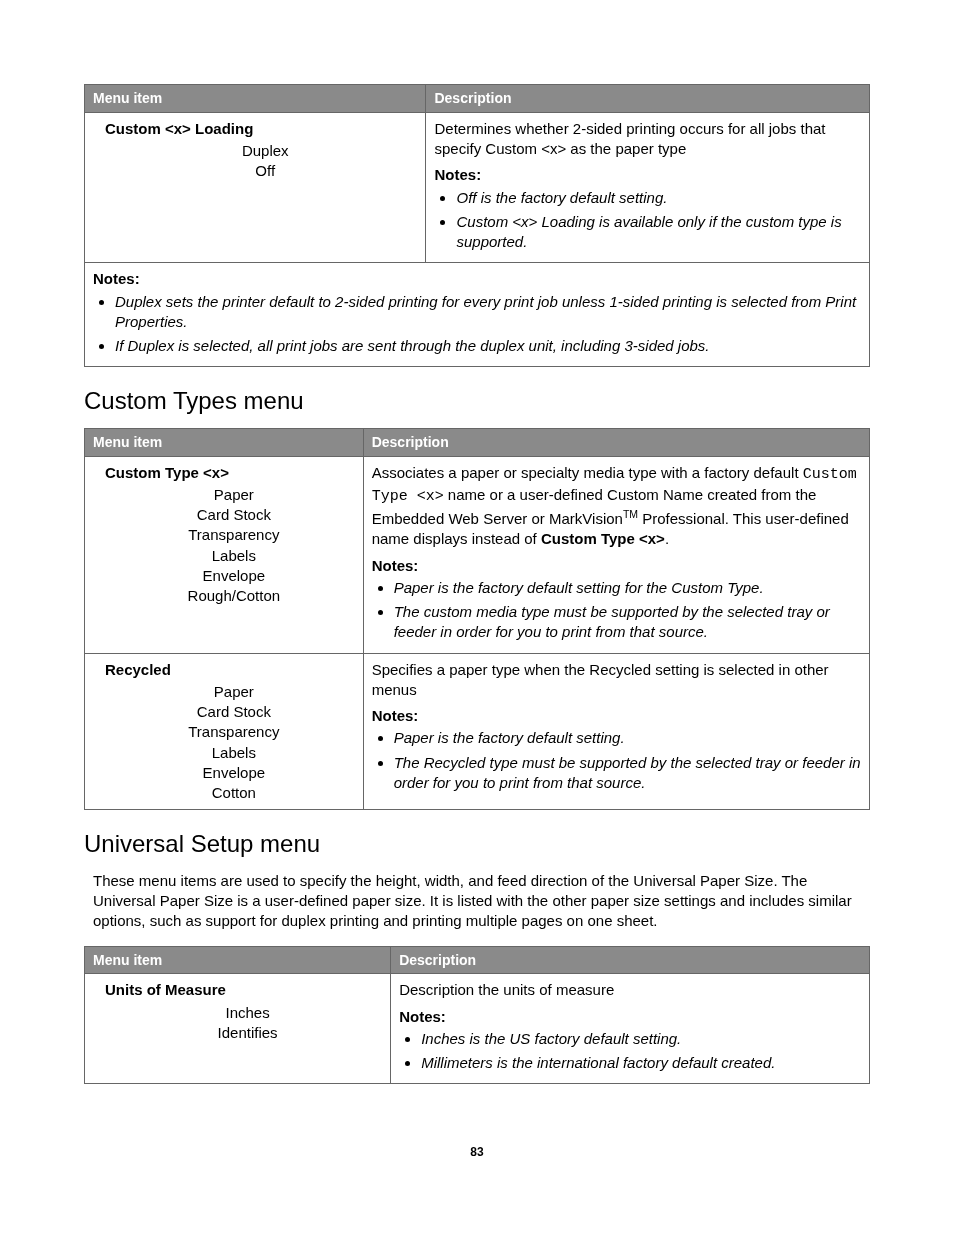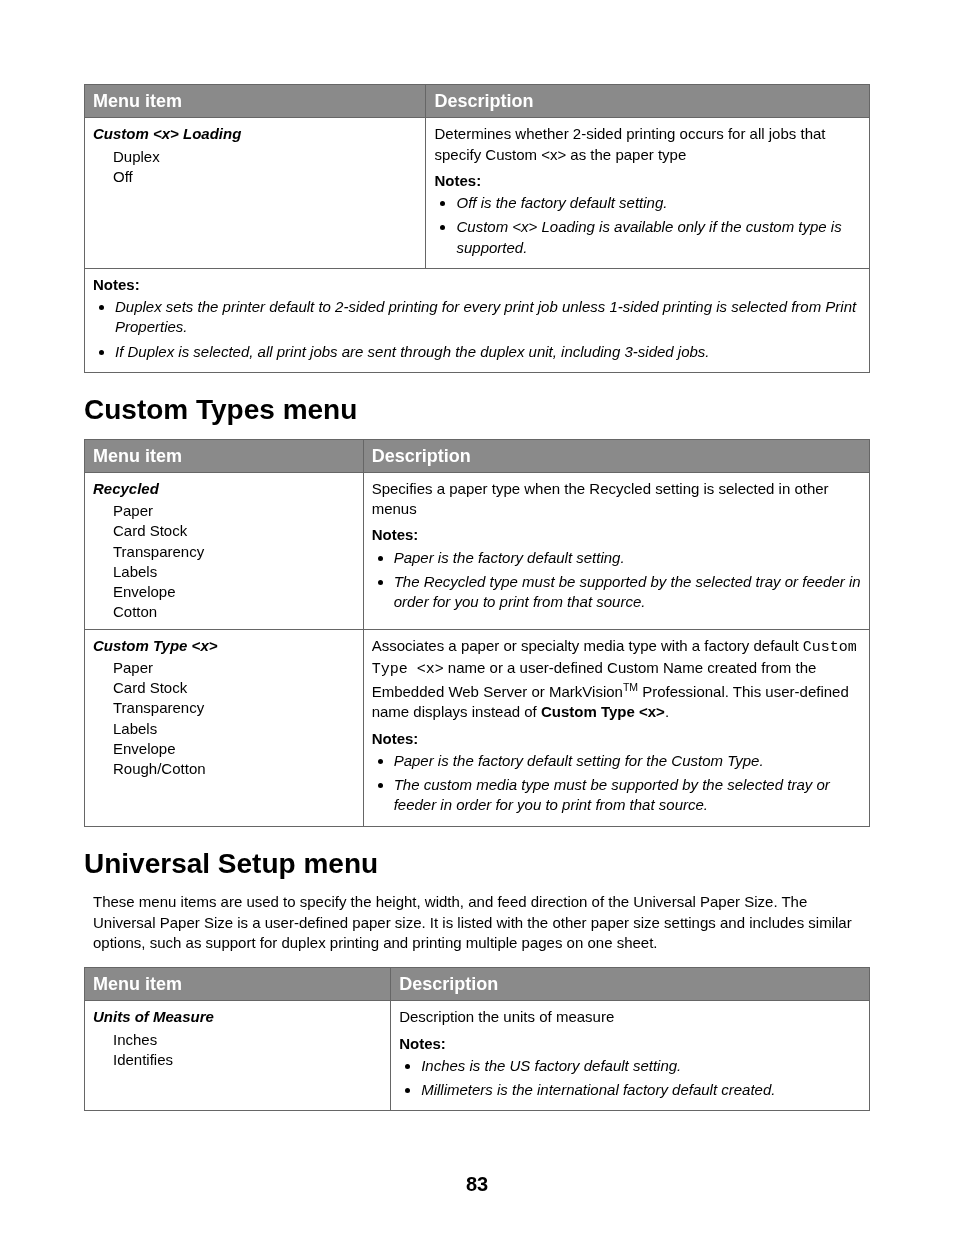--- a/index.html
+++ b/index.html
@@ -17,71 +17,71 @@
     width: 100%;
     margin-bottom: 18px;
   }
   th {
     background: #8a8a8a;
     color: #fff;
     text-align: left;
     font-weight: bold;
     padding: 4px 8px;
     border: 1px solid #666;
-    font-size: 18px;
+    font-size: 14px;
   }
   td {
     border: 1px solid #666;
     padding: 6px 8px;
     vertical-align: top;
     font-size: 15px;
   }
   .menu-item-cell .title {
     font-weight: bold;
-    margin: 0 0 2px 0;
-    font-style: italic;
+    margin: 0 0 2px 12px;
   }
   .menu-item-cell .options {
     margin: 0 0 0 20px;
   }
   .menu-item-cell .option {
     display: block;
+    text-align: center;
   }
   .notes-label {
     font-weight: bold;
     margin: 6px 0 2px 0;
   }
   ul.notes-list {
     margin: 2px 0 2px 22px;
     padding: 0;
   }
   ul.notes-list li {
     margin-bottom: 4px;
     font-style: italic;
   }
   h2 {
     font-family: "Trebuchet MS", "Segoe UI", Arial, sans-serif;
-    font-size: 28px;
-    font-weight: bold;
+    font-size: 24px;
+    font-weight: normal;
     margin: 18px 0 10px 0;
   }
   p.intro {
     margin: 6px 0 14px 9px;
   }
   .footer {
     text-align: center;
     margin-top: 60px;
     font-family: "Trebuchet MS", "Segoe UI", Arial, sans-serif;
   }
   .footer .section {
     font-size: 15px;
   }
   .footer .pagenum {
     font-weight: bold;
-    font-size: 20px;
+    font-size: 12px;
     margin-top: 2px;
   }
   sup { font-size: 0.7em; }
   .mono { font-family: "Courier New", monospace; }
   .bold { font-weight: bold; }
   .footnotes-cell .title {
     font-weight: bold;
     margin-bottom: 2px;
   }
 </style>
@@ -138,60 +138,60 @@
     </colgroup>
   <thead>
     <tr>
       <th>Menu item</th>
       <th>Description</th>
     </tr>
   </thead>
   <tbody>
     <tr>
       <td class="menu-item-cell">
+        <div class="title">Custom Type &lt;x&gt;</div>
+        <div class="options">
+          <span class="option">Paper</span>
+          <span class="option">Card Stock</span>
+          <span class="option">Transparency</span>
+          <span class="option">Labels</span>
+          <span class="option">Envelope</span>
+          <span class="option">Rough/Cotton</span>
+        </div>
+      </td>
+      <td>
+        <div><span>Associates a paper or specialty media type with a factory default </span><span class="mono">Custom Type &lt;x&gt;</span><span> name or a user-defined Custom Name created from the Embedded Web Server or MarkVision</span><sup>TM</sup><span> Professional. This user-defined name displays instead of </span><span class="bold">Custom Type &lt;x&gt;</span><span>.</span></div>
+        <div class="notes-label">Notes:</div>
+        <ul class="notes-list">
+          <li>Paper is the factory default setting for the Custom Type.</li>
+          <li>The custom media type must be supported by the selected tray or feeder in order for you to print from that source.</li>
+        </ul>
+      </td>
+    </tr>
+    <tr>
+      <td class="menu-item-cell">
         <div class="title">Recycled</div>
         <div class="options">
           <span class="option">Paper</span>
           <span class="option">Card Stock</span>
           <span class="option">Transparency</span>
           <span class="option">Labels</span>
           <span class="option">Envelope</span>
           <span class="option">Cotton</span>
         </div>
       </td>
       <td>
         <div>Specifies a paper type when the Recycled setting is selected in other menus</div>
         <div class="notes-label">Notes:</div>
         <ul class="notes-list">
           <li>Paper is the factory default setting.</li>
           <li>The Recycled type must be supported by the selected tray or feeder in order for you to print from that source.</li>
         </ul>
       </td>
     </tr>
-    <tr>
-      <td class="menu-item-cell">
-        <div class="title">Custom Type &lt;x&gt;</div>
-        <div class="options">
-          <span class="option">Paper</span>
-          <span class="option">Card Stock</span>
-          <span class="option">Transparency</span>
-          <span class="option">Labels</span>
-          <span class="option">Envelope</span>
-          <span class="option">Rough/Cotton</span>
-        </div>
-      </td>
-      <td>
-        <div><span>Associates a paper or specialty media type with a factory default </span><span class="mono">Custom Type &lt;x&gt;</span><span> name or a user-defined Custom Name created from the Embedded Web Server or MarkVision</span><sup>TM</sup><span> Professional. This user-defined name displays instead of </span><span class="bold">Custom Type &lt;x&gt;</span><span>.</span></div>
-        <div class="notes-label">Notes:</div>
-        <ul class="notes-list">
-          <li>Paper is the factory default setting for the Custom Type.</li>
-          <li>The custom media type must be supported by the selected tray or feeder in order for you to print from that source.</li>
-        </ul>
-      </td>
-    </tr>
   </tbody>
 </table>
 
 <h2>Universal Setup menu</h2>
 <p class="intro">These menu items are used to specify the height, width, and feed direction of the Universal Paper Size. The Universal Paper Size is a user-defined paper size. It is listed with the other paper size settings and includes similar options, such as support for duplex printing and printing multiple pages on one sheet.</p>
 
 <table>
   <colgroup>
       <col style="width:39%">
       <col style="width:61%">

